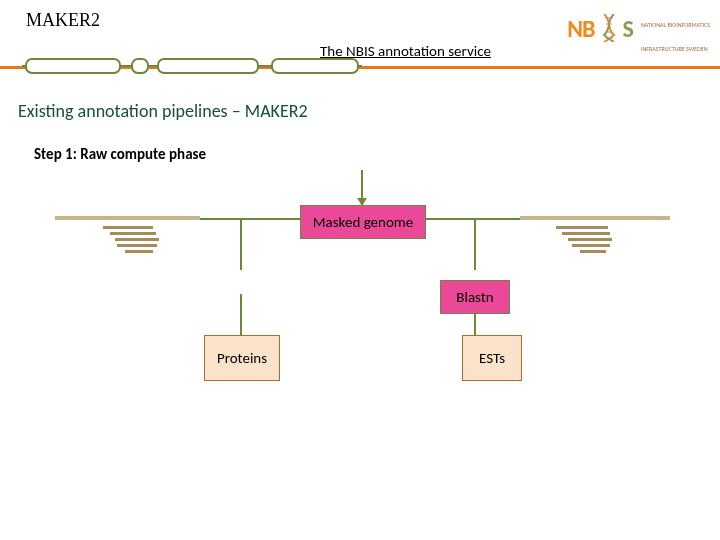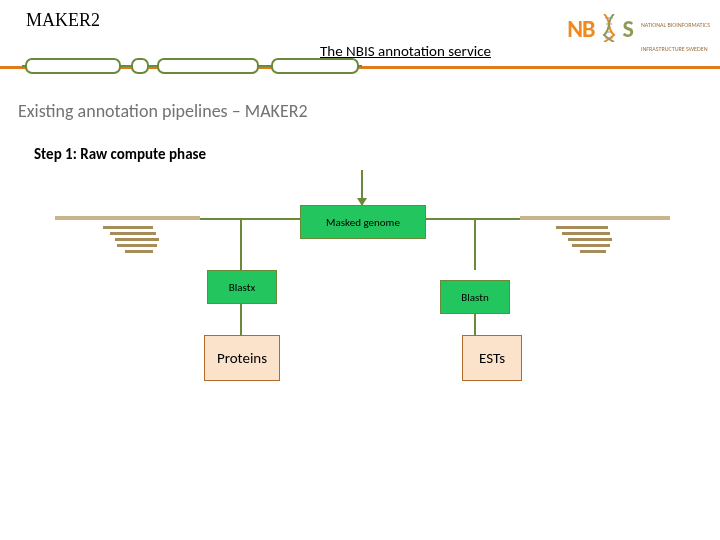--- a/index.html
+++ b/index.html
@@ -37,36 +37,36 @@
   }
   
   .sep { position: absolute; top: 66px; left: 0; width: 100%; height: 3px; background: #e07a1a; }
   
   .gene-glyph {
     position: absolute; top: 57px; left: 22px; width: 340px; height: 18px;
   }
   .subtitle {
     position: absolute;
     top: 100px; left: 18px;
-    font-size: 18px; color: #737373;
+    font-size: 18px; color: #14532d;
   }
   .step-label {
     position: absolute;
     top: 145px; left: 34px;
     font-size: 15px; font-weight: 600;
   }
   
   .diagram {
     position: absolute; top: 150px; left: 0; width: 720px; height: 300px;
   }
   .box {
     position: absolute;
     border: 1.5px solid #6a8a3a;
-    background: #22c55e;
-    font-size: 11px;
+    background: #ec4899;
+    font-size: 15px;
     display: flex; align-items: center; justify-content: center;
     padding: 16px 10px;
   }
   .masked { top: 55px; left: 300px; width: 126px; height: 26px; }
   .blastx { top: 120px; left: 207px; width: 70px; height: 24px; }
   .blastn { top: 120px; left: 440px; width: 70px; height: 24px; margin-top: 10px; }
   .box-peach {
     position: absolute;
     border: 1.5px solid #b06a2a;
     background: #fbe2ca;
@@ -140,21 +140,20 @@
   <div class="conn" style="top:68px; left:240px; height:52px;"></div>
   <div class="conn" style="top:144px; left:240px; height:41px;"></div>
 
   <div class="conn h" style="top:68px; left:426px; width:50px;"></div>
   <div class="conn" style="top:68px; left:474px; height:52px;"></div>
   <div class="conn" style="top:144px; left:474px; height:41px;"></div>
 
   <div class="conn h" style="top:68px; left:65px; width:175px;"></div>
   <div class="conn h" style="top:68px; left:476px; width:185px;"></div>
 
-  <div class="box blastx">Blastx</div>
   <div class="box blastn">Blastn</div>
 
   <div class="box-peach proteins">Proteins</div>
   <div class="box-peach ests">ESTs</div>
 
   <div class="reads" style="top:64px; left:55px; width:145px; height:50px;">
     <div class="track" style="top:2px; left:0; width:145px;"></div>
     <div class="rd" style="top:12px; left:48px; width:50px;"></div>
     <div class="rd" style="top:18px; left:55px; width:46px;"></div>
     <div class="rd" style="top:24px; left:60px; width:44px;"></div>

